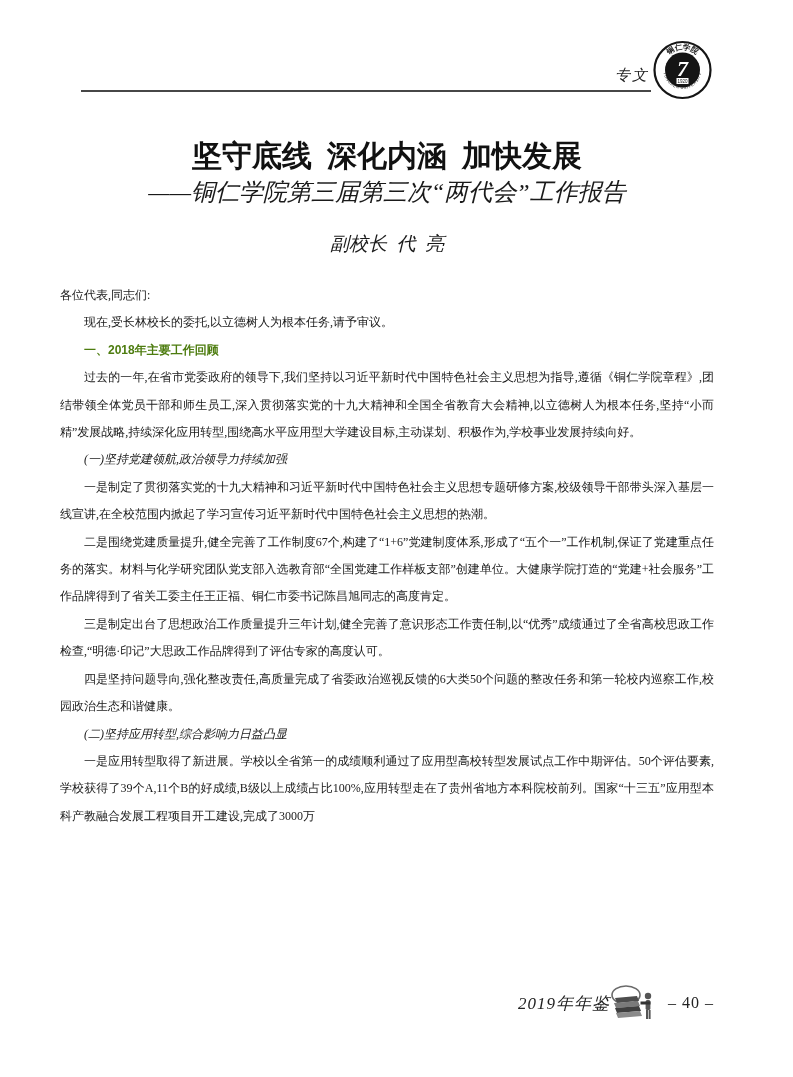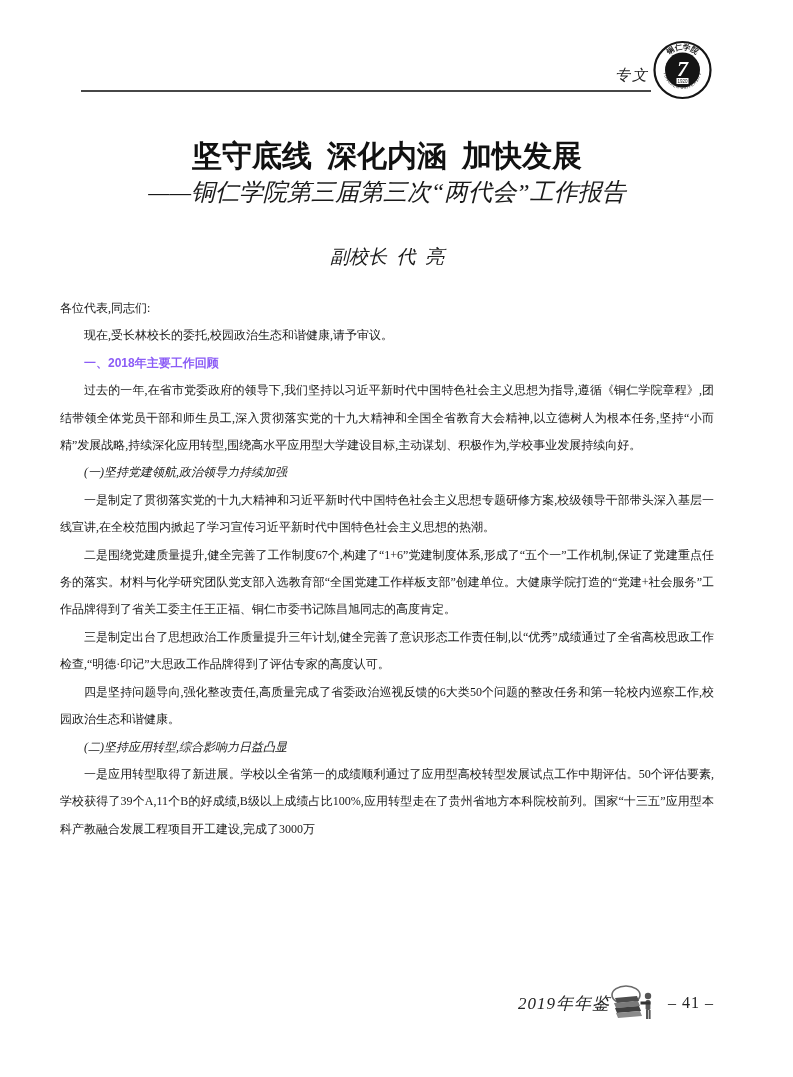--- a/index.html
+++ b/index.html
@@ -31,41 +31,41 @@
     font-size: 30px; line-height: 40px; color: #111;
     white-space: pre-wrap;
     font-family: "Liberation Serif", "DejaVu Serif", serif;
   }
   .title-line.first { padding-top: 136px; }
   .subtitle {
     margin-top: 3px; text-align: center;
     font-size: 24px; line-height: 26px; font-style: italic; color: #1a1a1a;
   }
   .author {
-    margin-top: 40px; text-align: center;
+    margin-top: 27px; text-align: center;
     font-size: 19px; line-height: 24px; font-style: italic; color: #1a1a1a;
     white-space: pre-wrap;
   }
   .pub-date {
     margin-top: 12px; text-align: center;
     font-size: 18px; line-height: 24px; color: #1a1a1a;
   }
   
   .bodytext {
     margin-top: 26px;
     font-size: 12px; line-height: 27.4px;
     text-align: justify; text-justify: inter-character;
     color: #191919;
   }
   .bodytext p { margin: 0; }
   .p-indent { text-indent: 2em; }
   .p-heading {
     text-indent: 2em; font-weight: bold;
     font-family: "Liberation Sans", "DejaVu Sans", sans-serif;
-    color: #8b5cf6;
+    color: #4d7c0f;
   }
   .p-subheading { text-indent: 2em; font-style: italic; }
   
   .ftr {
     position: absolute; top: 980px; right: 79px;
     display: flex; align-items: center; height: 46px;
   }
   .yearbook-label {
     font-size: 17px; font-weight: normal; font-style: italic;
     letter-spacing: 1px; color: #222; 
@@ -99,21 +99,21 @@
     <text x="29.5" y="44" font-size="4.5" text-anchor="middle" fill="#151515" font-family="sans-serif">1920</text>
   </svg>
 
   <div class="main">
     <h1 class="title-line first">坚守底线  深化内涵  加快发展</h1>
     <div class="subtitle">——铜仁学院第三届第三次“两代会”工作报告</div>
     <div class="author">副校长  代  亮</div>
 
     <div class="bodytext">
       <p>各位代表,同志们:</p>
-      <p class="p-indent">现在,受长林校长的委托,校园政治生态和谐健康,请予审议。</p>
+      <p class="p-indent">现在,受长林校长的委托,以立德树人为根本任务,请予审议。</p>
       <p class="p-heading">一、2018年主要工作回顾</p>
       <p class="p-indent">过去的一年,在省市党委政府的领导下,我们坚持以习近平新时代中国特色社会主义思想为指导,遵循《铜仁学院章程》,团结带领全体党员干部和师生员工,深入贯彻落实党的十九大精神和全国全省教育大会精神,以立德树人为根本任务,坚持“小而精”发展战略,持续深化应用转型,围绕高水平应用型大学建设目标,主动谋划、积极作为,学校事业发展持续向好。</p>
       <p class="p-subheading">(一)坚持党建领航,政治领导力持续加强</p>
       <p class="p-indent">一是制定了贯彻落实党的十九大精神和习近平新时代中国特色社会主义思想专题研修方案,校级领导干部带头深入基层一线宣讲,在全校范围内掀起了学习宣传习近平新时代中国特色社会主义思想的热潮。</p>
       <p class="p-indent">二是围绕党建质量提升,健全完善了工作制度67个,构建了“1+6”党建制度体系,形成了“五个一”工作机制,保证了党建重点任务的落实。材料与化学研究团队党支部入选教育部“全国党建工作样板支部”创建单位。大健康学院打造的“党建+社会服务”工作品牌得到了省关工委主任王正福、铜仁市委书记陈昌旭同志的高度肯定。</p>
       <p class="p-indent">三是制定出台了思想政治工作质量提升三年计划,健全完善了意识形态工作责任制,以“优秀”成绩通过了全省高校思政工作检查,“明德·印记”大思政工作品牌得到了评估专家的高度认可。</p>
       <p class="p-indent">四是坚持问题导向,强化整改责任,高质量完成了省委政治巡视反馈的6大类50个问题的整改任务和第一轮校内巡察工作,校园政治生态和谐健康。</p>
       <p class="p-subheading">(二)坚持应用转型,综合影响力日益凸显</p>
       <p class="p-indent">一是应用转型取得了新进展。学校以全省第一的成绩顺利通过了应用型高校转型发展试点工作中期评估。50个评估要素,学校获得了39个A,11个B的好成绩,B级以上成绩占比100%,应用转型走在了贵州省地方本科院校前列。国家“十三五”应用型本科产教融合发展工程项目开工建设,完成了3000万</p>
     </div>
@@ -126,16 +126,16 @@
       <polygon points="5,16 27,14 29,19 7,21" fill="#4d4d4d"></polygon>
       <polygon points="4,21 28,19 30,24 6,26" fill="#7a7a7a"></polygon>
       <polygon points="5,26 29,24 31,29 7,31" fill="#3f3f3f"></polygon>
       <polygon points="6,31 30,29 32,34 8,36" fill="#8a8a8a"></polygon>
       <circle cx="38" cy="14" r="3.2" fill="#555"></circle>
       <rect x="35.6" y="18" width="4.8" height="10" rx="1.5" fill="#555"></rect>
       <rect x="30.5" y="19.5" width="10" height="3" fill="#333"></rect>
       <rect x="36" y="28" width="2" height="9" fill="#555"></rect>
       <rect x="38.6" y="28" width="2" height="9" fill="#555"></rect>
     </svg>
-    <span class="page-number">– 41 –</span>
+    <span class="page-number">– 40 –</span>
   </div>
 
 </div>
 
 </body></html>

